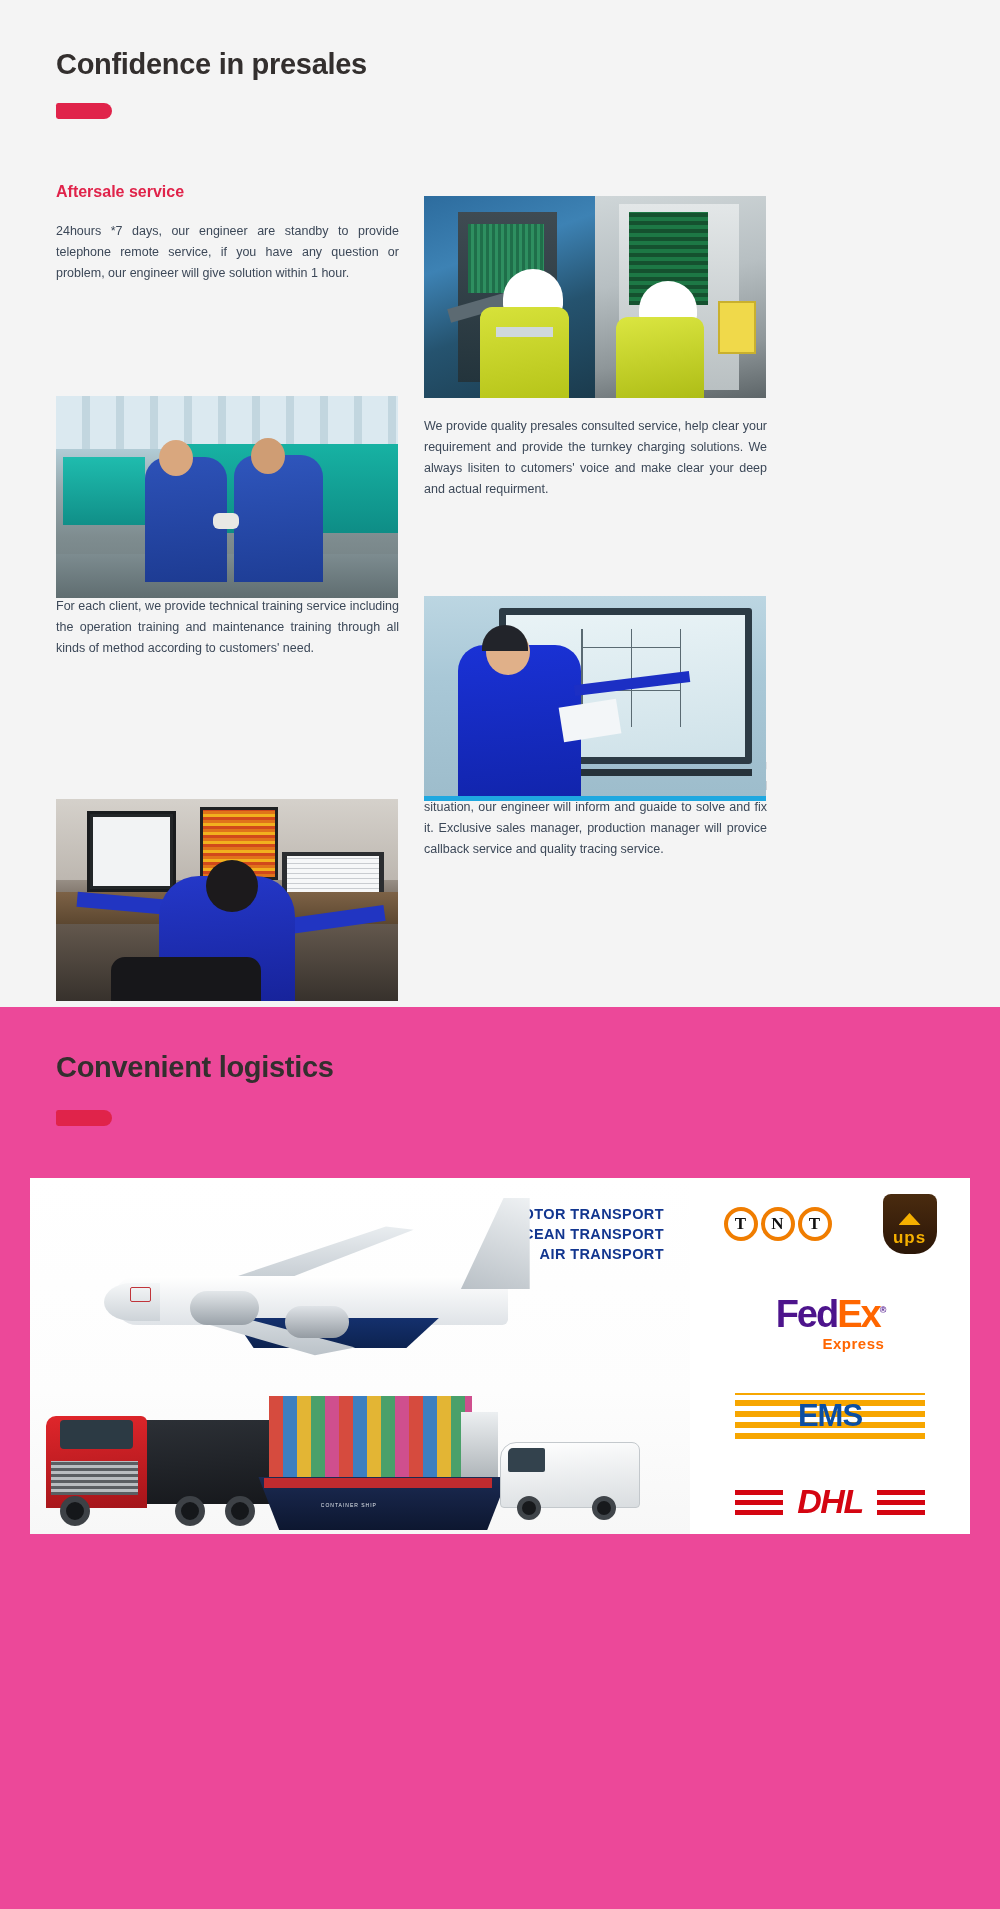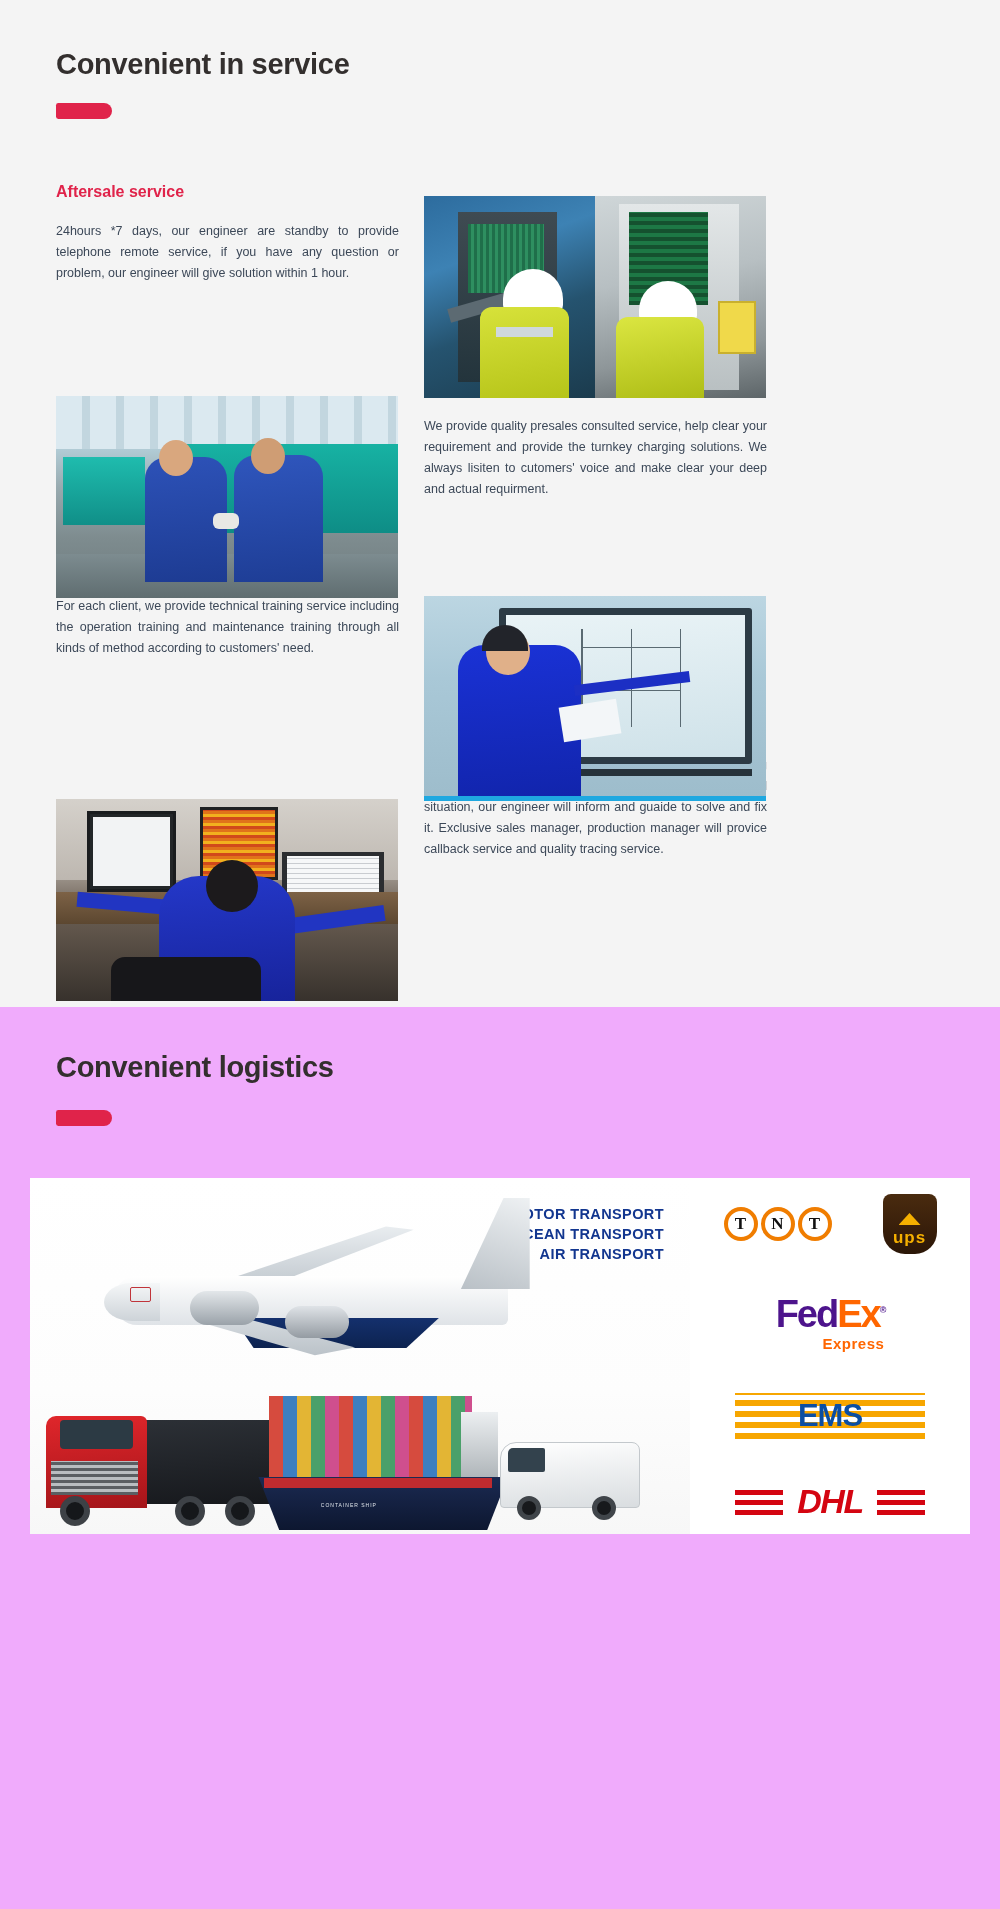--- a/index.html
+++ b/index.html
@@ -143,21 +143,21 @@
   .p4 .head { position:absolute; left:44%; top:30%; width:52px; height:52px;
      background:#1c1a1c; border-radius:50%; }
   .p4 .armL { position:absolute; left:6%; top:48%; width:28%; height:15px;
      background:#2135c2; transform:rotate(5deg); }
   .p4 .armR { position:absolute; right:4%; top:56%; width:30%; height:16px;
      background:#2135c2; transform:rotate(-8deg); }
   .p4 .chair { position:absolute; left:16%; bottom:0; width:44%; height:22%;
      background:#17171a; border-radius:14px 14px 0 0; }
 
   
-  .section-logistics { background:#f0abfc; padding:44px 4px 0 0; height:902px; }
+  .section-logistics { background:#ec4899; padding:44px 4px 0 0; height:902px; }
   .logi-panel {
     margin:52px auto 0 auto; width:940px; height:356px;
     background:#ffffff; display:flex; position:relative;
   }
   .logi-left { width:660px; position:relative; overflow:hidden;
     background:linear-gradient(180deg,#ffffff 0%,#fdfdfd 60%,#f7f7f7 100%); }
   .transport-text {
     position:absolute; right:26px; top:26px; text-align:right;
     color:#12368f; font-weight:bold; font-size:14.5px; line-height:20px;
     letter-spacing:0.4px;
@@ -264,21 +264,21 @@
   .dhl .l { left:0; } .dhl .r { right:0; }
   .dhl .t { font-size:34px; font-weight:bold; font-style:italic; color:#d40511;
      letter-spacing:-1.5px; }
 </style>
 </head>
 <body>
 
 <section class="section-service">
   <div class="wrap">
 
-    <h2 class="sec-title">Convenient in service</h2>
+    <h2 class="sec-title">Confidence in presales</h2>
     <div class="title-underline"></div>
 
     <div class="rows">
 
       <div class="row" style="padding:22px 0 0 56px;">
         <div class="col-text">
           <div class="blk-title">Aftersale service</div>
           <p class="blk-body">24hours *7 days, our engineer are standby to provide telephone remote service, if you have any question or problem, our engineer will give solution within 1 hour.</p>
         </div>
       </div>

